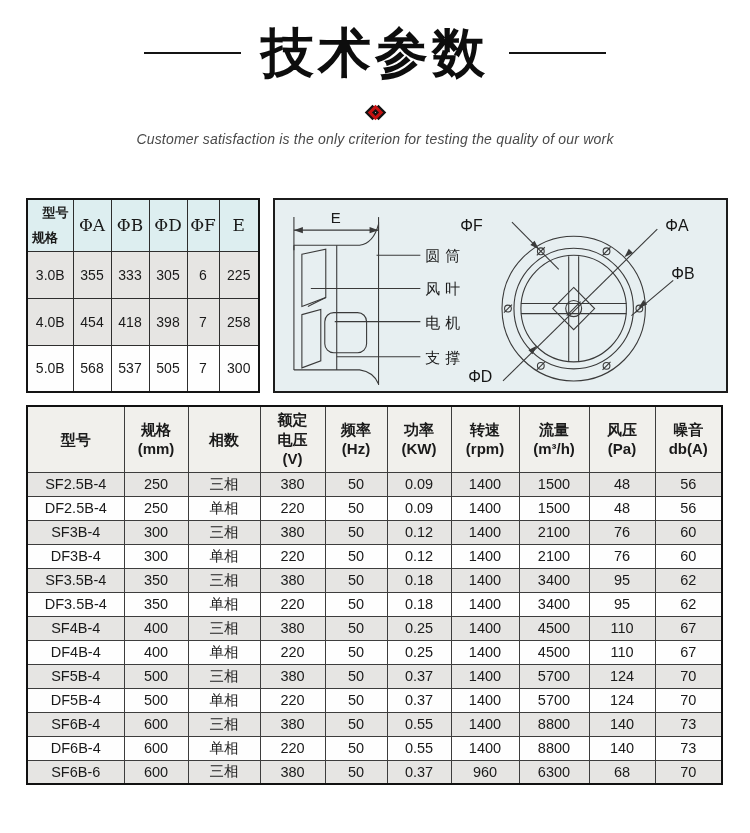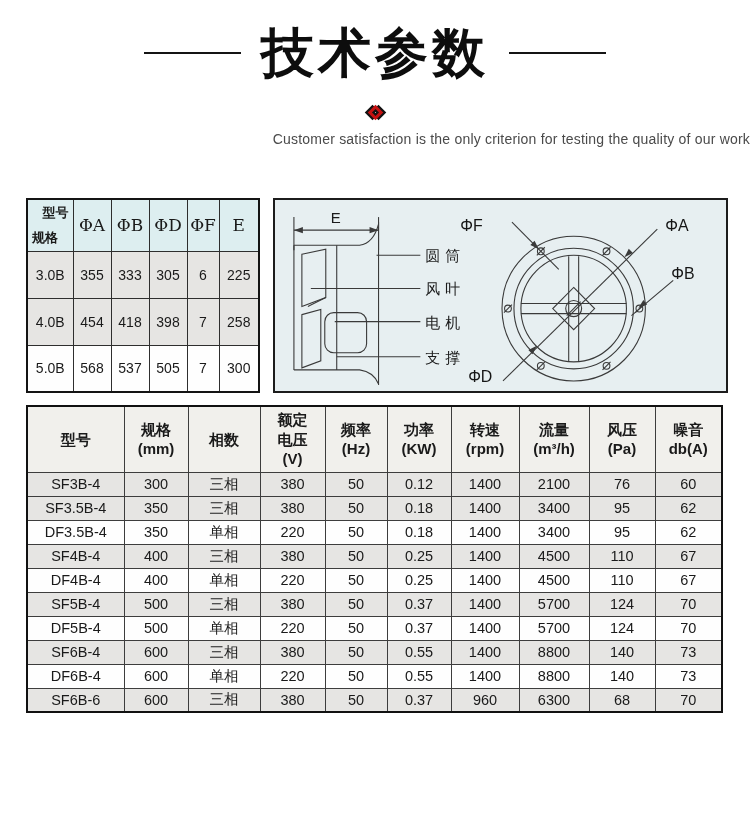--- a/index.html
+++ b/index.html
@@ -23,21 +23,21 @@
     position: absolute; top: 97px; left: 0; width: 750px; height: 30px;
     display: flex; align-items: center; justify-content: center;
   }
   .diamond {
     width: 11px; height: 11px; border: 3px solid #121212;
     transform: rotate(45deg); margin: 0 -4px; background: transparent;
   }
   .diamond.red { border-color: var(--accent-red, #c41111); position: relative; z-index: 2; }
   .subtitle {
     position: absolute; top: 131px; left: 0; width: 750px;
-    text-align: right; font-size: 14px; color: #4a4a4a; letter-spacing: 0.2px;
+    text-align: center; font-size: 14px; color: #4a4a4a; letter-spacing: 0.2px; font-style: italic;
   }
   
   .mid {
     position: absolute; top: 198px; left: 26px; width: 702px; height: 195px;
     display: flex; gap: 13px;
   }
   table { border-collapse: collapse; table-layout: fixed; }
   
   .dims {
     width: 232px; height: 195px; border: 2px solid #141414;
@@ -267,24 +267,60 @@
           <div>(Pa)</div>
         </th>
         <th>
           <div>噪音</div>
           <div>db(A)</div>
         </th>
       </tr>
   </thead>
   <tbody id="spec-body">
       <tr class="shade">
+        <td>SF2.5B-4</td>
+        <td>250</td>
+        <td>三相</td>
+        <td>380</td>
+        <td>50</td>
+        <td>0.09</td>
+        <td>1400</td>
+        <td>1500</td>
+        <td>48</td>
+        <td>56</td>
+      </tr>
+      <tr>
+        <td>DF2.5B-4</td>
+        <td>250</td>
+        <td>单相</td>
+        <td>220</td>
+        <td>50</td>
+        <td>0.09</td>
+        <td>1400</td>
+        <td>1500</td>
+        <td>48</td>
+        <td>56</td>
+      </tr>
+      <tr class="shade">
         <td>SF3B-4</td>
         <td>300</td>
         <td>三相</td>
         <td>380</td>
+        <td>50</td>
+        <td>0.12</td>
+        <td>1400</td>
+        <td>2100</td>
+        <td>76</td>
+        <td>60</td>
+      </tr>
+      <tr>
+        <td>DF3B-4</td>
+        <td>300</td>
+        <td>单相</td>
+        <td>220</td>
         <td>50</td>
         <td>0.12</td>
         <td>1400</td>
         <td>2100</td>
         <td>76</td>
         <td>60</td>
       </tr>
       <tr class="shade">
         <td>SF3.5B-4</td>
         <td>350</td>

